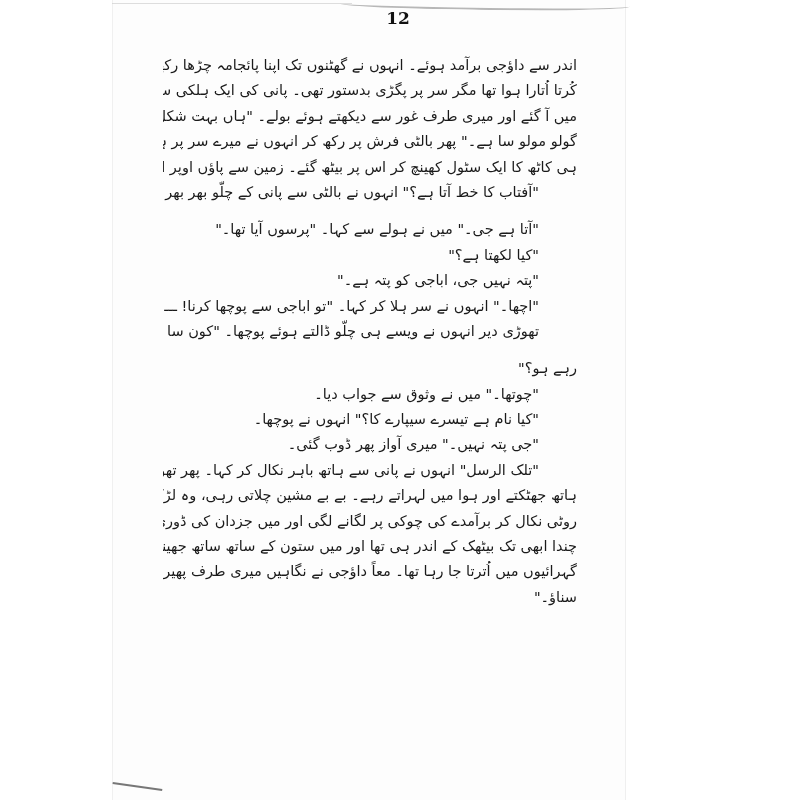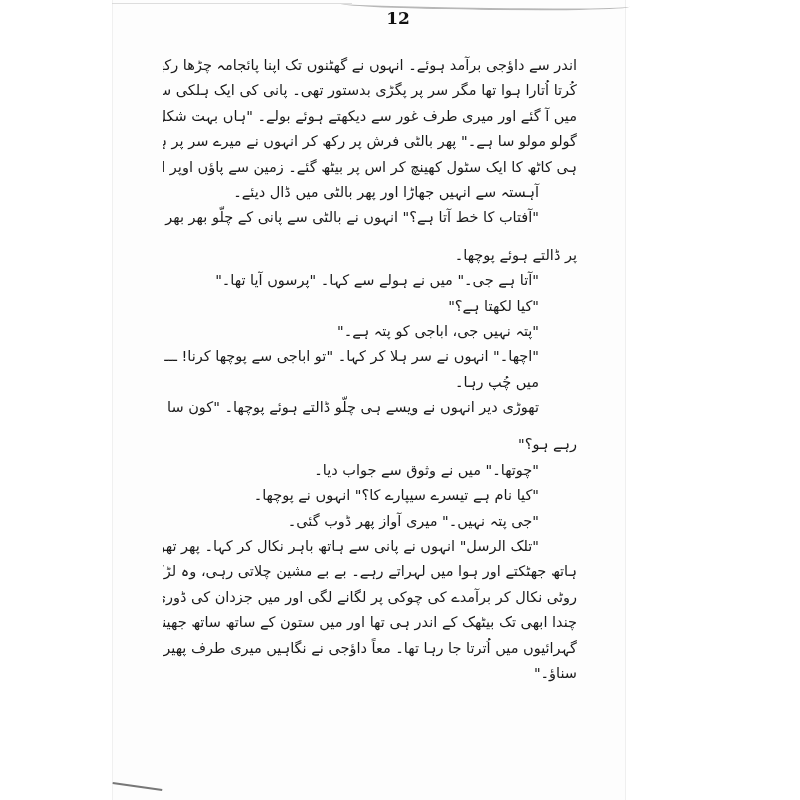--- a/index.html
+++ b/index.html
@@ -68,29 +68,26 @@
 <div class="curl-bottom"></div>
 
 <div class="page-number">12</div>
 
 <div class="text-block">
   <div class="line">اندر سے داؤجی برآمد ہوئے۔ انہوں نے گھٹنوں تک اپنا پائجامہ چڑھا رکھا اور</div>
   <div class="line">کُرتا اُتارا ہوا تھا مگر سر پر پگڑی بدستور تھی۔ پانی کی ایک ہلکی سی بالٹی اٹھائے وہ برآمدے</div>
   <div class="line">میں آ گئے اور میری طرف غور سے دیکھتے ہوئے بولے۔ "ہاں بہت شکل ملتی ہے اور یہ</div>
   <div class="line">گولو مولو سا ہے۔" پھر بالٹی فرش پر رکھ کر انہوں نے میرے سر پر ہاتھ پھیرا اور پاس</div>
   <div class="line">ہی کاٹھ کا ایک سٹول کھینچ کر اس پر بیٹھ گئے۔ زمین سے پاؤں اوپر اٹھا کر انہوں نے</div>
-  <div class="line short indent">آہستہ سے انہیں جھاڑا اور پھر بالٹی میں ڈال دیئے۔</div>
   <div class="line indent">"آفتاب کا خط آتا ہے؟" انہوں نے بالٹی سے پانی کے چلّو بھر بھر کر ٹانگوں</div>
   <div class="gap"></div>
-  <div class="line short">پر ڈالتے ہوئے پوچھا۔</div>
   <div class="line short indent">"آتا ہے جی۔" میں نے ہولے سے کہا۔ "پرسوں آیا تھا۔"</div>
   <div class="line short indent">"کیا لکھتا ہے؟"</div>
   <div class="line short indent">"پتہ نہیں جی، اباجی کو پتہ ہے۔"</div>
   <div class="line indent">"اچھا۔" انہوں نے سر ہلا کر کہا۔ "تو اباجی سے پوچھا کرنا! ـــ جو پوچھتا نہیں</div>
-  <div class="line short indent">میں چُپ رہا۔</div>
   <div class="line indent">تھوڑی دیر انہوں نے ویسے ہی چلّو ڈالتے ہوئے پوچھا۔ "کون سا سیپارہ پڑھ</div>
   <div class="gap"></div>
   <div class="line short">رہے ہو؟"</div>
   <div class="line short indent">"چوتھا۔" میں نے وثوق سے جواب دیا۔</div>
   <div class="line short indent">"کیا نام ہے تیسرے سیپارے کا؟" انہوں نے پوچھا۔</div>
   <div class="line short indent">"جی پتہ نہیں۔" میری آواز پھر ڈوب گئی۔</div>
   <div class="line indent">"تلک الرسل" انہوں نے پانی سے ہاتھ باہر نکال کر کہا۔ پھر تھوڑی دیر وہ</div>
   <div class="line">ہاتھ جھٹکتے اور ہوا میں لہراتے رہے۔ بے بے مشین چلاتی رہی، وہ لڑکی نعمت خانے سے</div>
   <div class="line">روٹی نکال کر برآمدے کی چوکی پر لگانے لگی اور میں جزدان کی ڈوری کھولتا لپیٹتا رہا۔ ای</div>
   <div class="line">چندا ابھی تک بیٹھک کے اندر ہی تھا اور میں ستون کے ساتھ ساتھ جھینپ کی عمیق</div>

